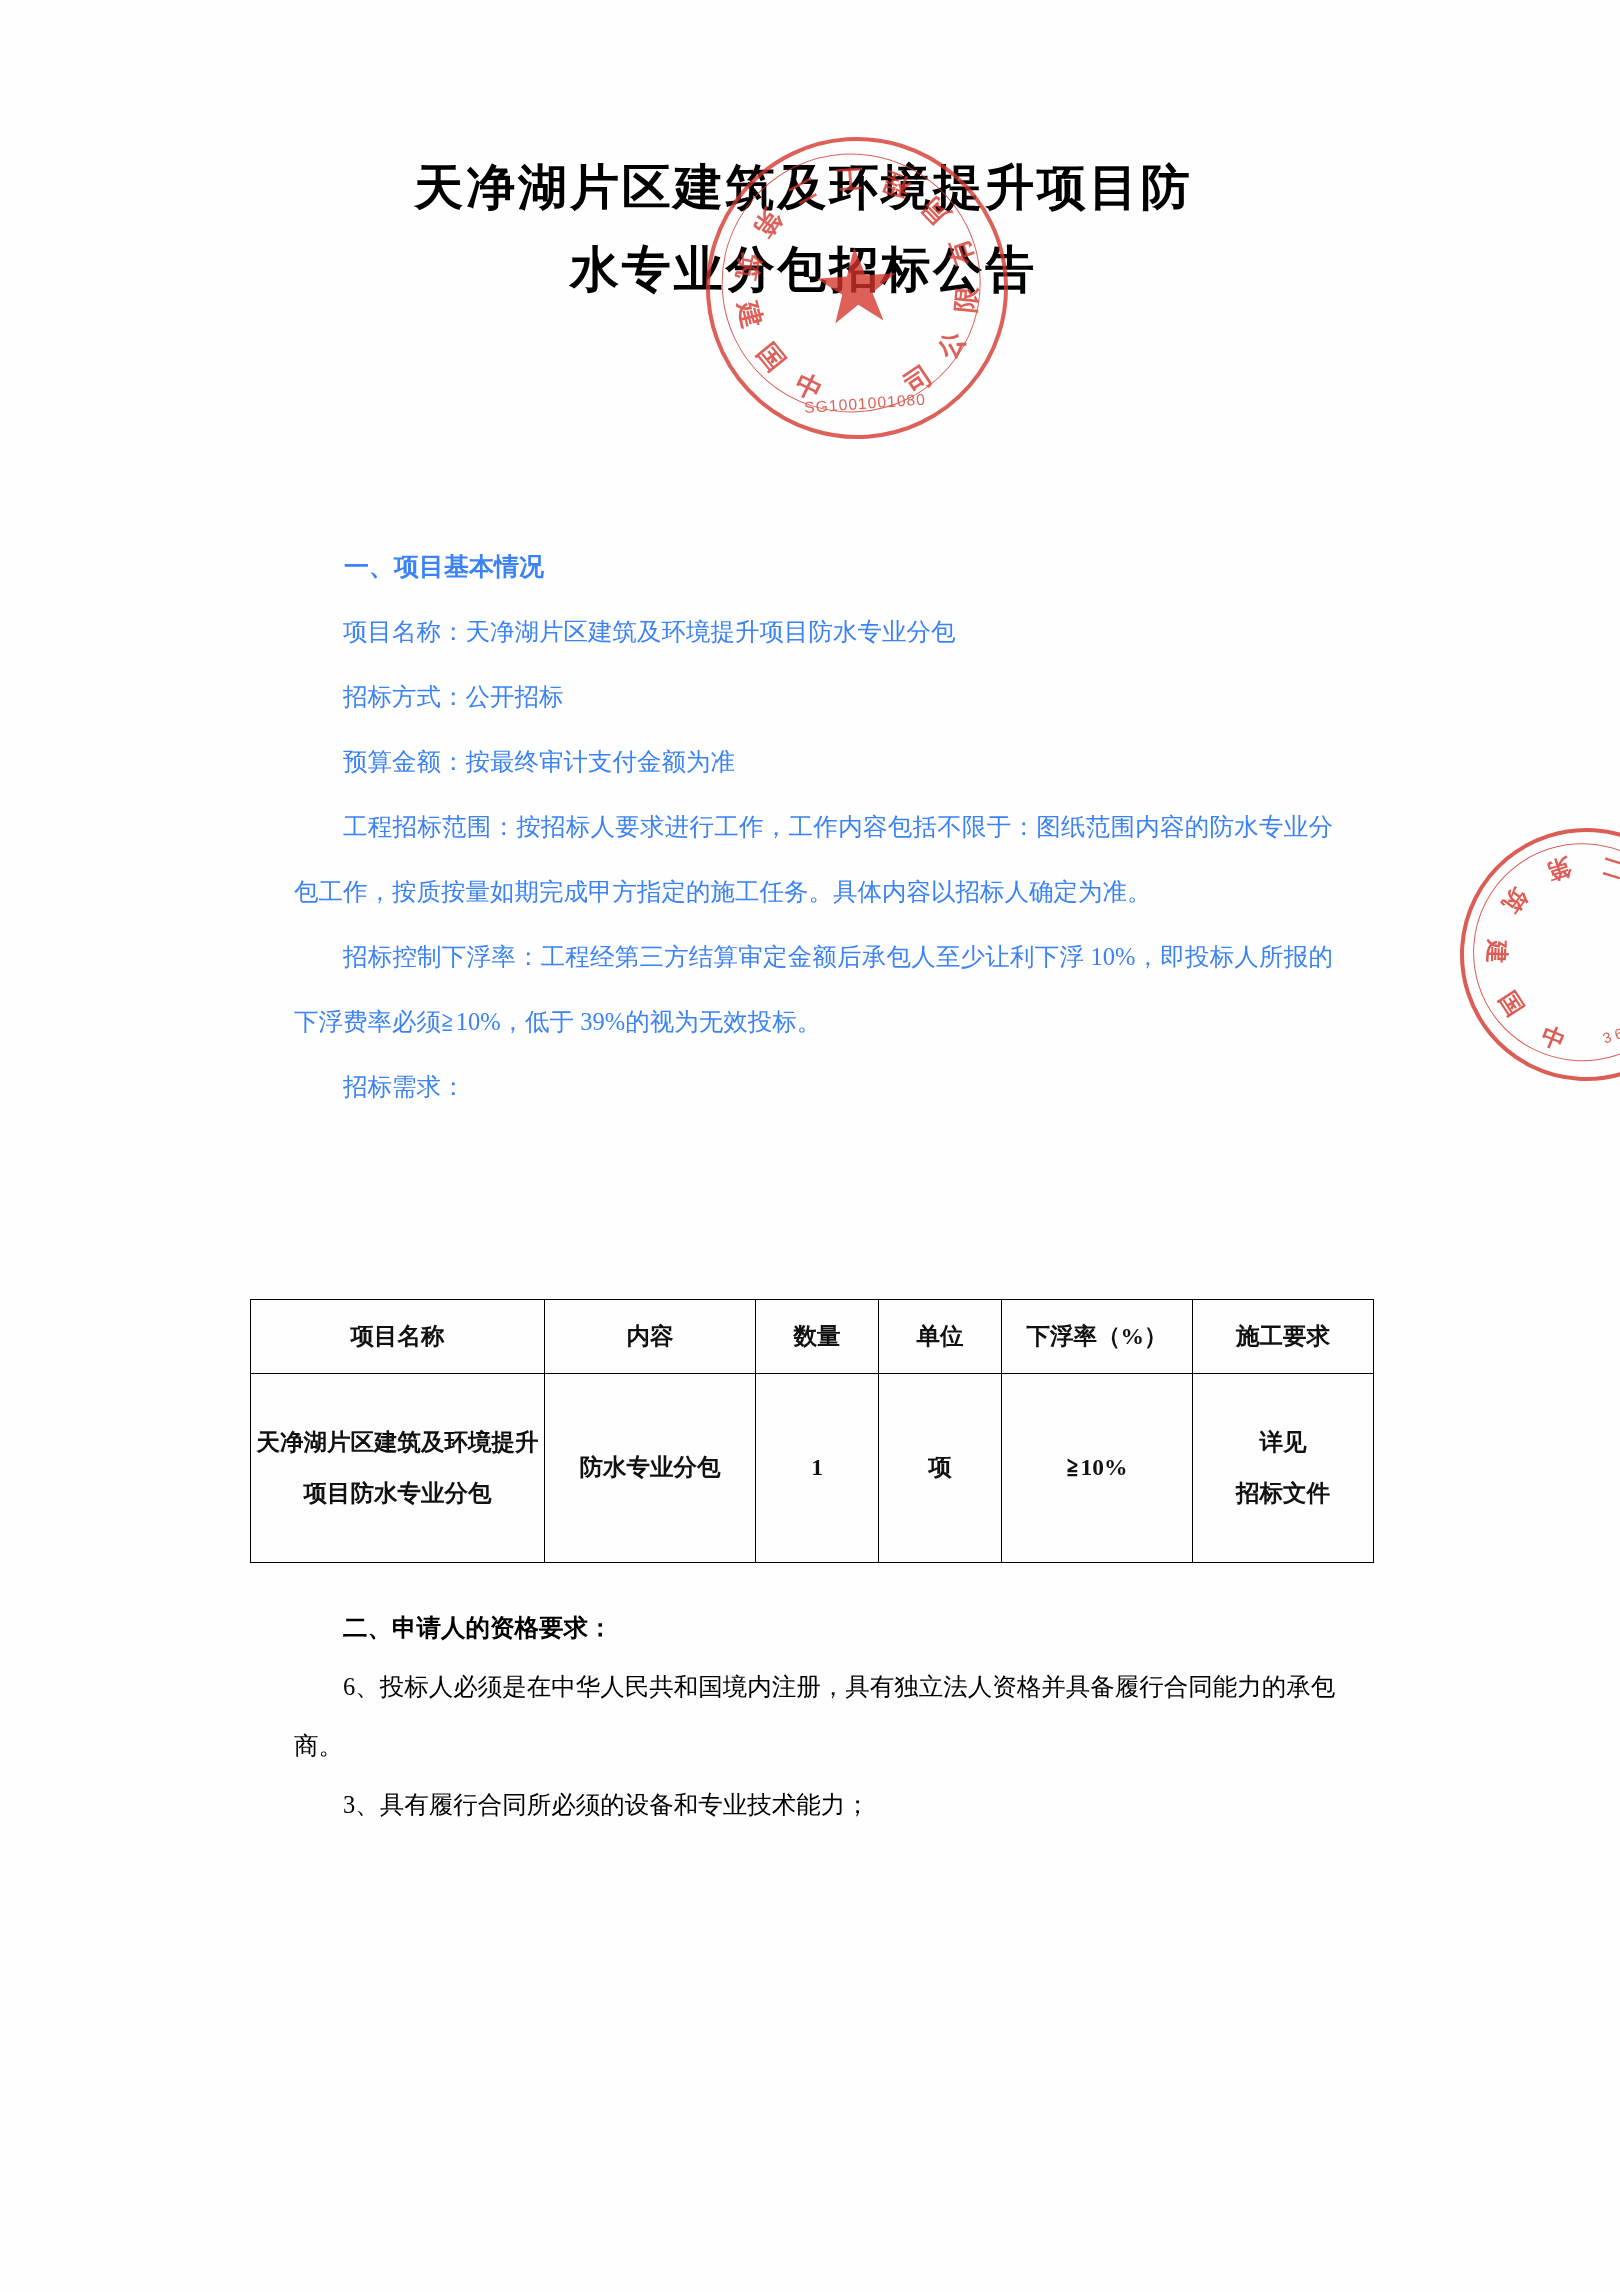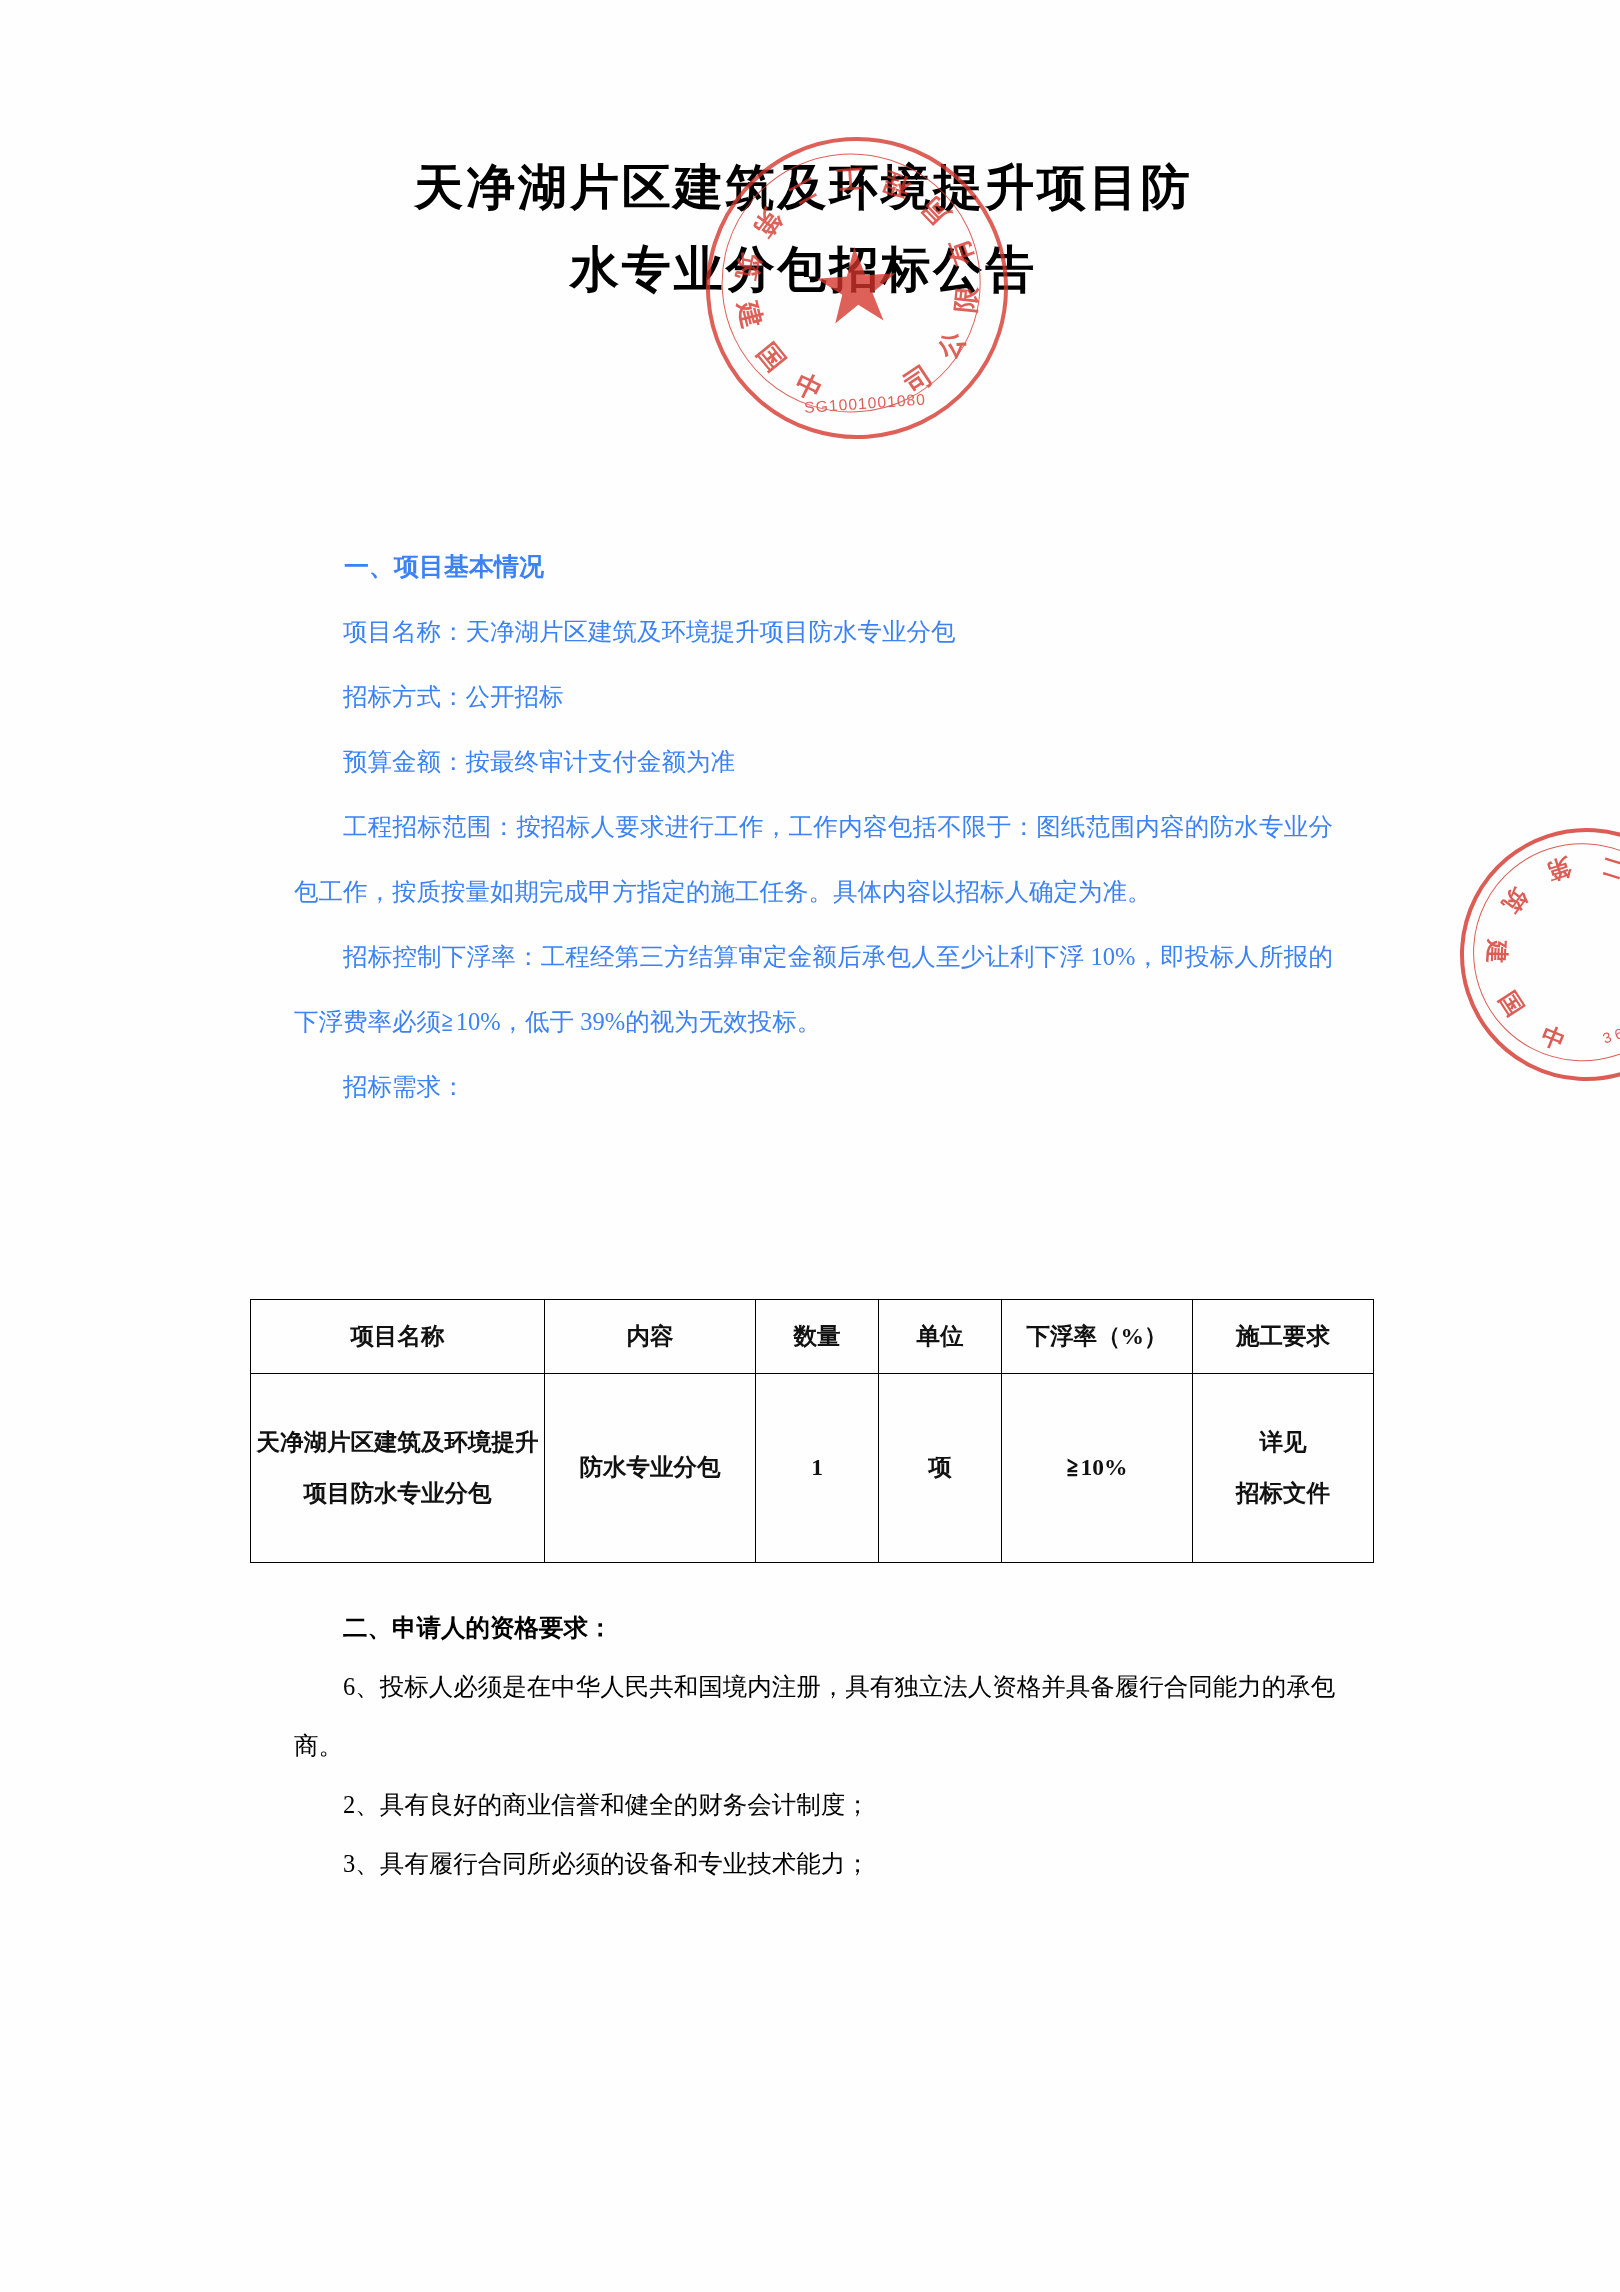--- a/index.html
+++ b/index.html
@@ -281,18 +281,17 @@
             <div>招标文件</div>
           </td>
         </tr>
       </tbody>
     </table>
   </div>
 
   <div class="content2" style="top:1598px;">
     <div class="para bold">二、申请人的资格要求：</div>
     <div class="sub justified">6、投标人必须是在中华人民共和国境内注册，具有独立法人资格并具备履行合同能力的承包商。</div>
-    <div class="sub">2、具有良好的商业信誉和健全的财务会计制度；</div>
     <div class="sub">3、具有履行合同所必须的设备和专业技术能力；</div>
   </div>
 
 </div>
 
 
 </body></html>

